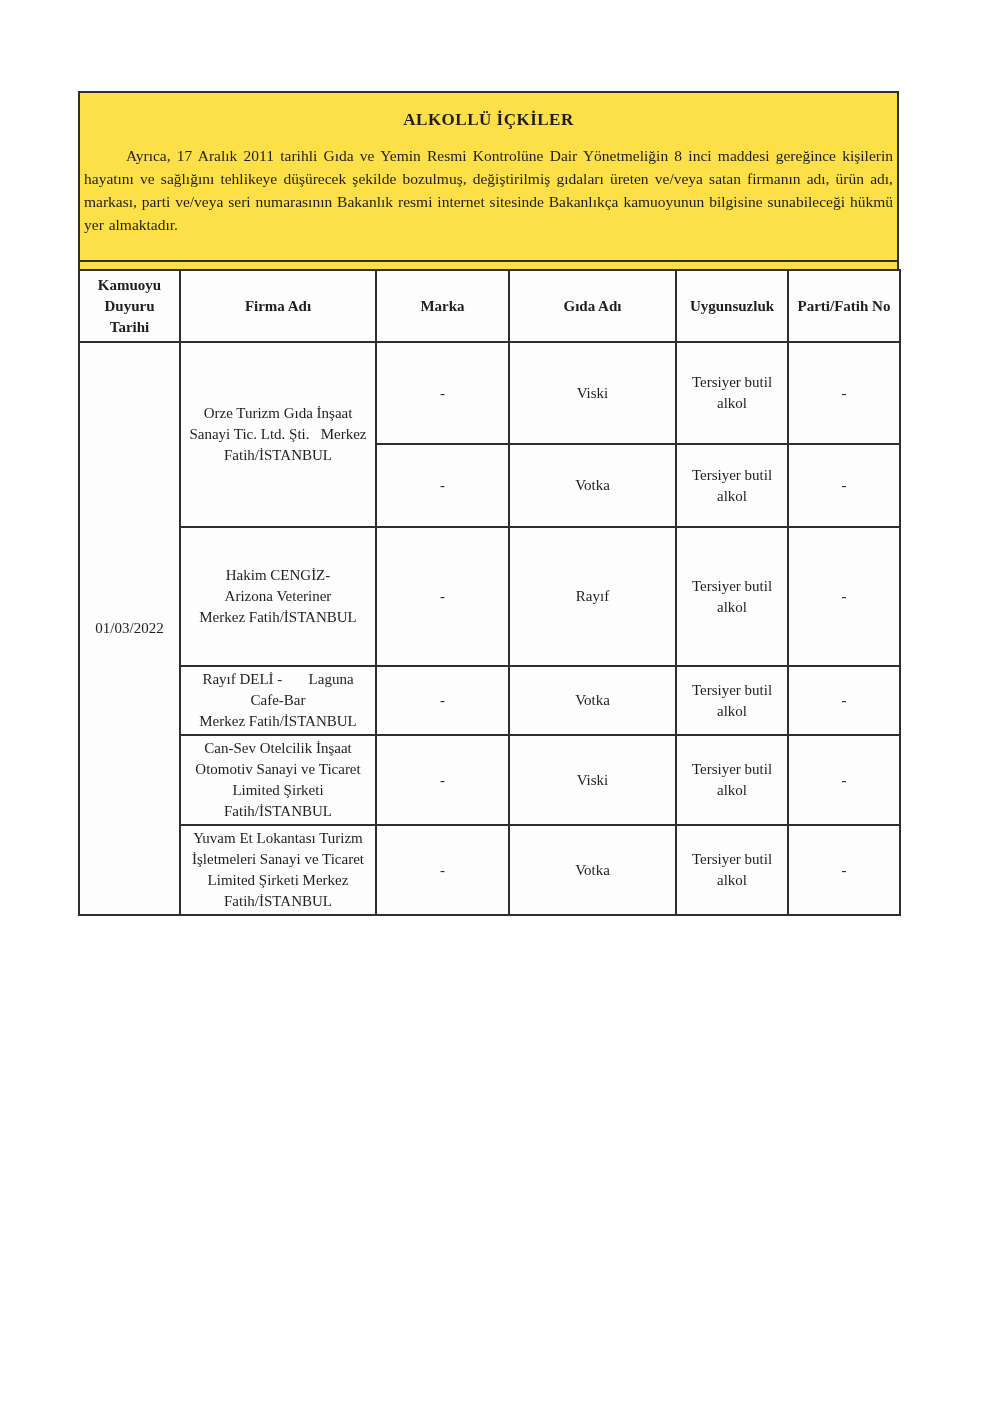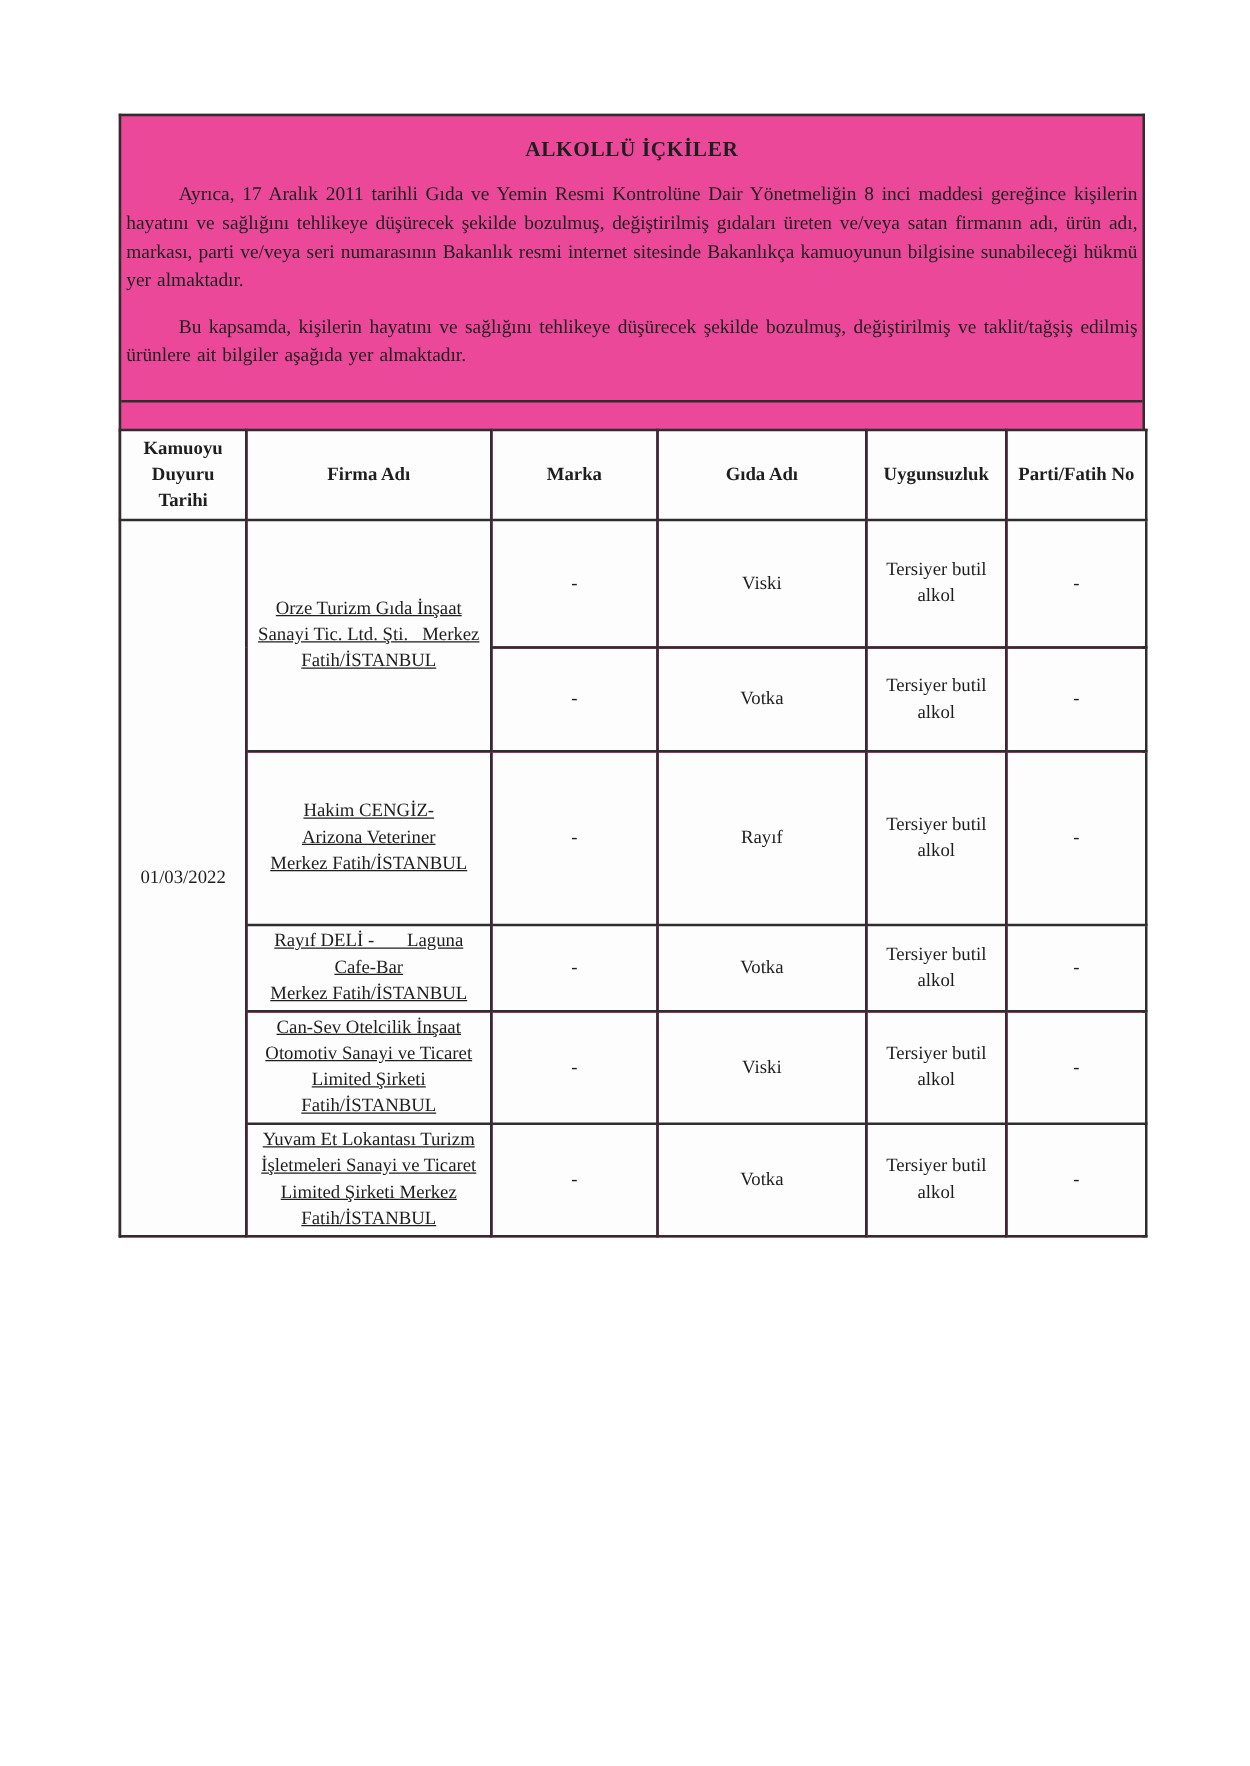--- a/index.html
+++ b/index.html
@@ -9,27 +9,27 @@
   }
   body {
     width: 1000px;
     height: 1413px;
     position: relative;
     font-family: "Liberation Serif", "DejaVu Serif", serif;
     color: #1e1e1e;
   }
   .document-box {
     position: absolute;
-    left: 95px;
+    left: 78px;
     top: 91px;
     width: 821px;
     box-sizing: border-box;
     border: 2px solid #2e2e2e;
     border-bottom: 0;
-    background: #ec4899;
+    background: #fde047;
   }
   .text-section {
     padding: 16px 4px 10px 4px;
     border-bottom: 2px solid #2e2e2e;
   }
   .doc-title {
     text-align: center;
     font-weight: bold;
     font-size: 17px;
     line-height: 21px;
@@ -45,50 +45,48 @@
     word-spacing: 1px;
   }
   .para.last {
     text-align: left;
     margin-bottom: 0;
   }
   table.inspection-table {
     border-collapse: collapse;
     table-layout: fixed;
     width: calc(100% + 4px);
-    margin: 21px -2px 0 -2px;
+    margin: 7px -2px 0 -2px;
   }
   table.inspection-table th,
   table.inspection-table td {
     border: 2px solid #2e2e2e;
     text-align: center;
     vertical-align: middle;
     font-size: 15px;
     line-height: 21px;
     padding: 2px 4px;
     overflow: hidden;
     background: #fdfdfd;
   }
   table.inspection-table th {
     font-weight: bold;
   }
   td.cell-firma {
     white-space: pre-wrap;
-    text-decoration: underline;
   }
 </style>
 </head>
 <body>
 
 <div class="document-box">
 
   <div class="text-section">
     <div class="doc-title">ALKOLLÜ İÇKİLER</div>
     <p class="para">Ayrıca, 17 Aralık 2011 tarihli Gıda ve Yemin  Resmi Kontrolüne Dair Yönetmeliğin 8 inci maddesi gereğince kişilerin hayatını ve sağlığını tehlikeye düşürecek şekilde bozulmuş, değiştirilmiş gıdaları üreten ve/veya satan firmanın adı, ürün adı, markası, parti ve/veya seri numarasının Bakanlık resmi internet sitesinde Bakanlıkça kamuoyunun bilgisine sunabileceği hükmü yer almaktadır.</p>
-    <p class="para">Bu kapsamda, kişilerin hayatını ve sağlığını tehlikeye düşürecek şekilde bozulmuş, değiştirilmiş ve taklit/tağşiş edilmiş ürünlere ait bilgiler aşağıda yer almaktadır.</p>
   </div>
 
   <table class="inspection-table">
     <colgroup>
       <col style="width:101px">
       <col style="width:196px">
       <col style="width:133px">
       <col style="width:167px">
       <col style="width:112px">
       <col style="width:112px">

